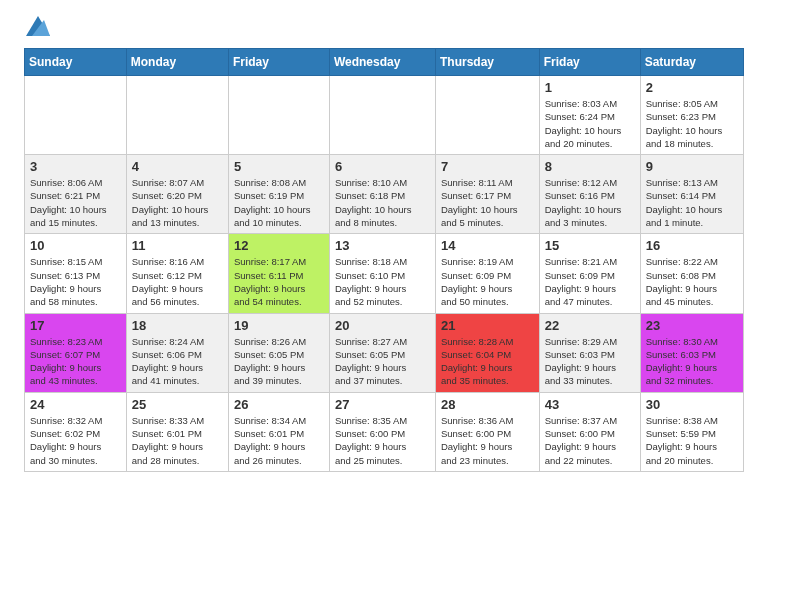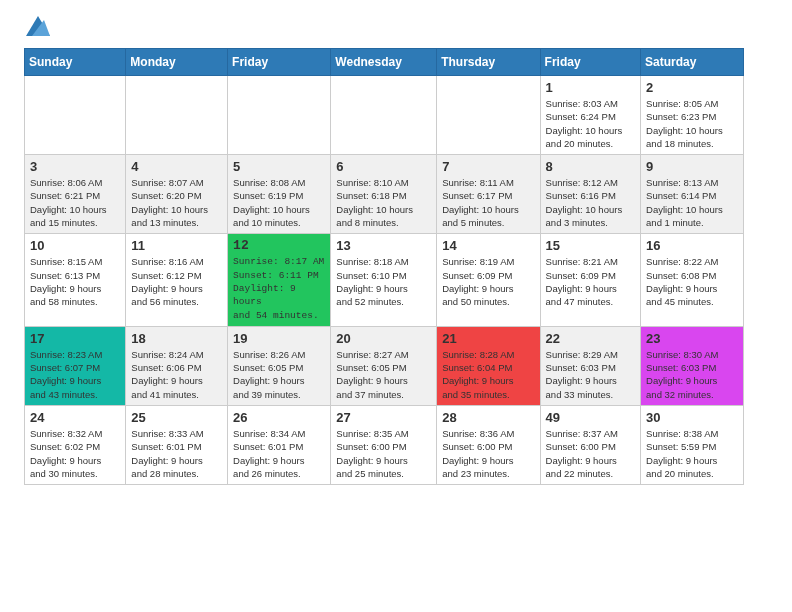--- a/index.html
+++ b/index.html
@@ -193,21 +193,21 @@
         </tr>
         <tr class="row-3">
           <td style="background: rgb(255, 255, 255);">
             <span class="day-number">10</span>
             <div class="day-info">Sunrise: 8:15 AM<br>Sunset: 6:13 PM<br>Daylight: 9 hours<br>and 58 minutes.</div>
           </td>
           <td style="background: rgb(255, 255, 255);">
             <span class="day-number">11</span>
             <div class="day-info">Sunrise: 8:16 AM<br>Sunset: 6:12 PM<br>Daylight: 9 hours<br>and 56 minutes.</div>
           </td>
-          <td style="background: #22c55e; font-family: Liberation Mono, monospace;">
+          <td style="background: #bef264;">
             <span class="day-number">12</span>
             <div class="day-info">Sunrise: 8:17 AM<br>Sunset: 6:11 PM<br>Daylight: 9 hours<br>and 54 minutes.</div>
           </td>
           <td style="background: rgb(255, 255, 255);">
             <span class="day-number">13</span>
             <div class="day-info">Sunrise: 8:18 AM<br>Sunset: 6:10 PM<br>Daylight: 9 hours<br>and 52 minutes.</div>
           </td>
           <td style="background: rgb(255, 255, 255);">
             <span class="day-number">14</span>
             <div class="day-info">Sunrise: 8:19 AM<br>Sunset: 6:09 PM<br>Daylight: 9 hours<br>and 50 minutes.</div>
@@ -215,21 +215,21 @@
           <td style="background: rgb(255, 255, 255);">
             <span class="day-number">15</span>
             <div class="day-info">Sunrise: 8:21 AM<br>Sunset: 6:09 PM<br>Daylight: 9 hours<br>and 47 minutes.</div>
           </td>
           <td style="background: rgb(255, 255, 255);">
             <span class="day-number">16</span>
             <div class="day-info">Sunrise: 8:22 AM<br>Sunset: 6:08 PM<br>Daylight: 9 hours<br>and 45 minutes.</div>
           </td>
         </tr>
         <tr class="row-4">
-          <td style="background: #14b8a6; margin-top: 21px;">
+          <td style="background: #d946ef; margin-top: 21px;">
             <span class="day-number">17</span>
             <div class="day-info">Sunrise: 8:23 AM<br>Sunset: 6:07 PM<br>Daylight: 9 hours<br>and 43 minutes.</div>
           </td>
           <td style="background: rgb(240, 240, 240);">
             <span class="day-number">18</span>
             <div class="day-info">Sunrise: 8:24 AM<br>Sunset: 6:06 PM<br>Daylight: 9 hours<br>and 41 minutes.</div>
           </td>
           <td style="background: rgb(240, 240, 240);">
             <span class="day-number">19</span>
             <div class="day-info">Sunrise: 8:26 AM<br>Sunset: 6:05 PM<br>Daylight: 9 hours<br>and 39 minutes.</div>
@@ -266,21 +266,21 @@
           </td>
           <td style="background: rgb(255, 255, 255);">
             <span class="day-number">27</span>
             <div class="day-info">Sunrise: 8:35 AM<br>Sunset: 6:00 PM<br>Daylight: 9 hours<br>and 25 minutes.</div>
           </td>
           <td style="background: rgb(255, 255, 255); margin-left: 24px;">
             <span class="day-number">28</span>
             <div class="day-info">Sunrise: 8:36 AM<br>Sunset: 6:00 PM<br>Daylight: 9 hours<br>and 23 minutes.</div>
           </td>
           <td style="background: rgb(255, 255, 255);">
-            <span class="day-number">49</span>
+            <span class="day-number">43</span>
             <div class="day-info">Sunrise: 8:37 AM<br>Sunset: 6:00 PM<br>Daylight: 9 hours<br>and 22 minutes.</div>
           </td>
           <td style="background: rgb(255, 255, 255);">
             <span class="day-number">30</span>
             <div class="day-info">Sunrise: 8:38 AM<br>Sunset: 5:59 PM<br>Daylight: 9 hours<br>and 20 minutes.</div>
           </td>
         </tr>
       </tbody>
   </table>
 </div>

